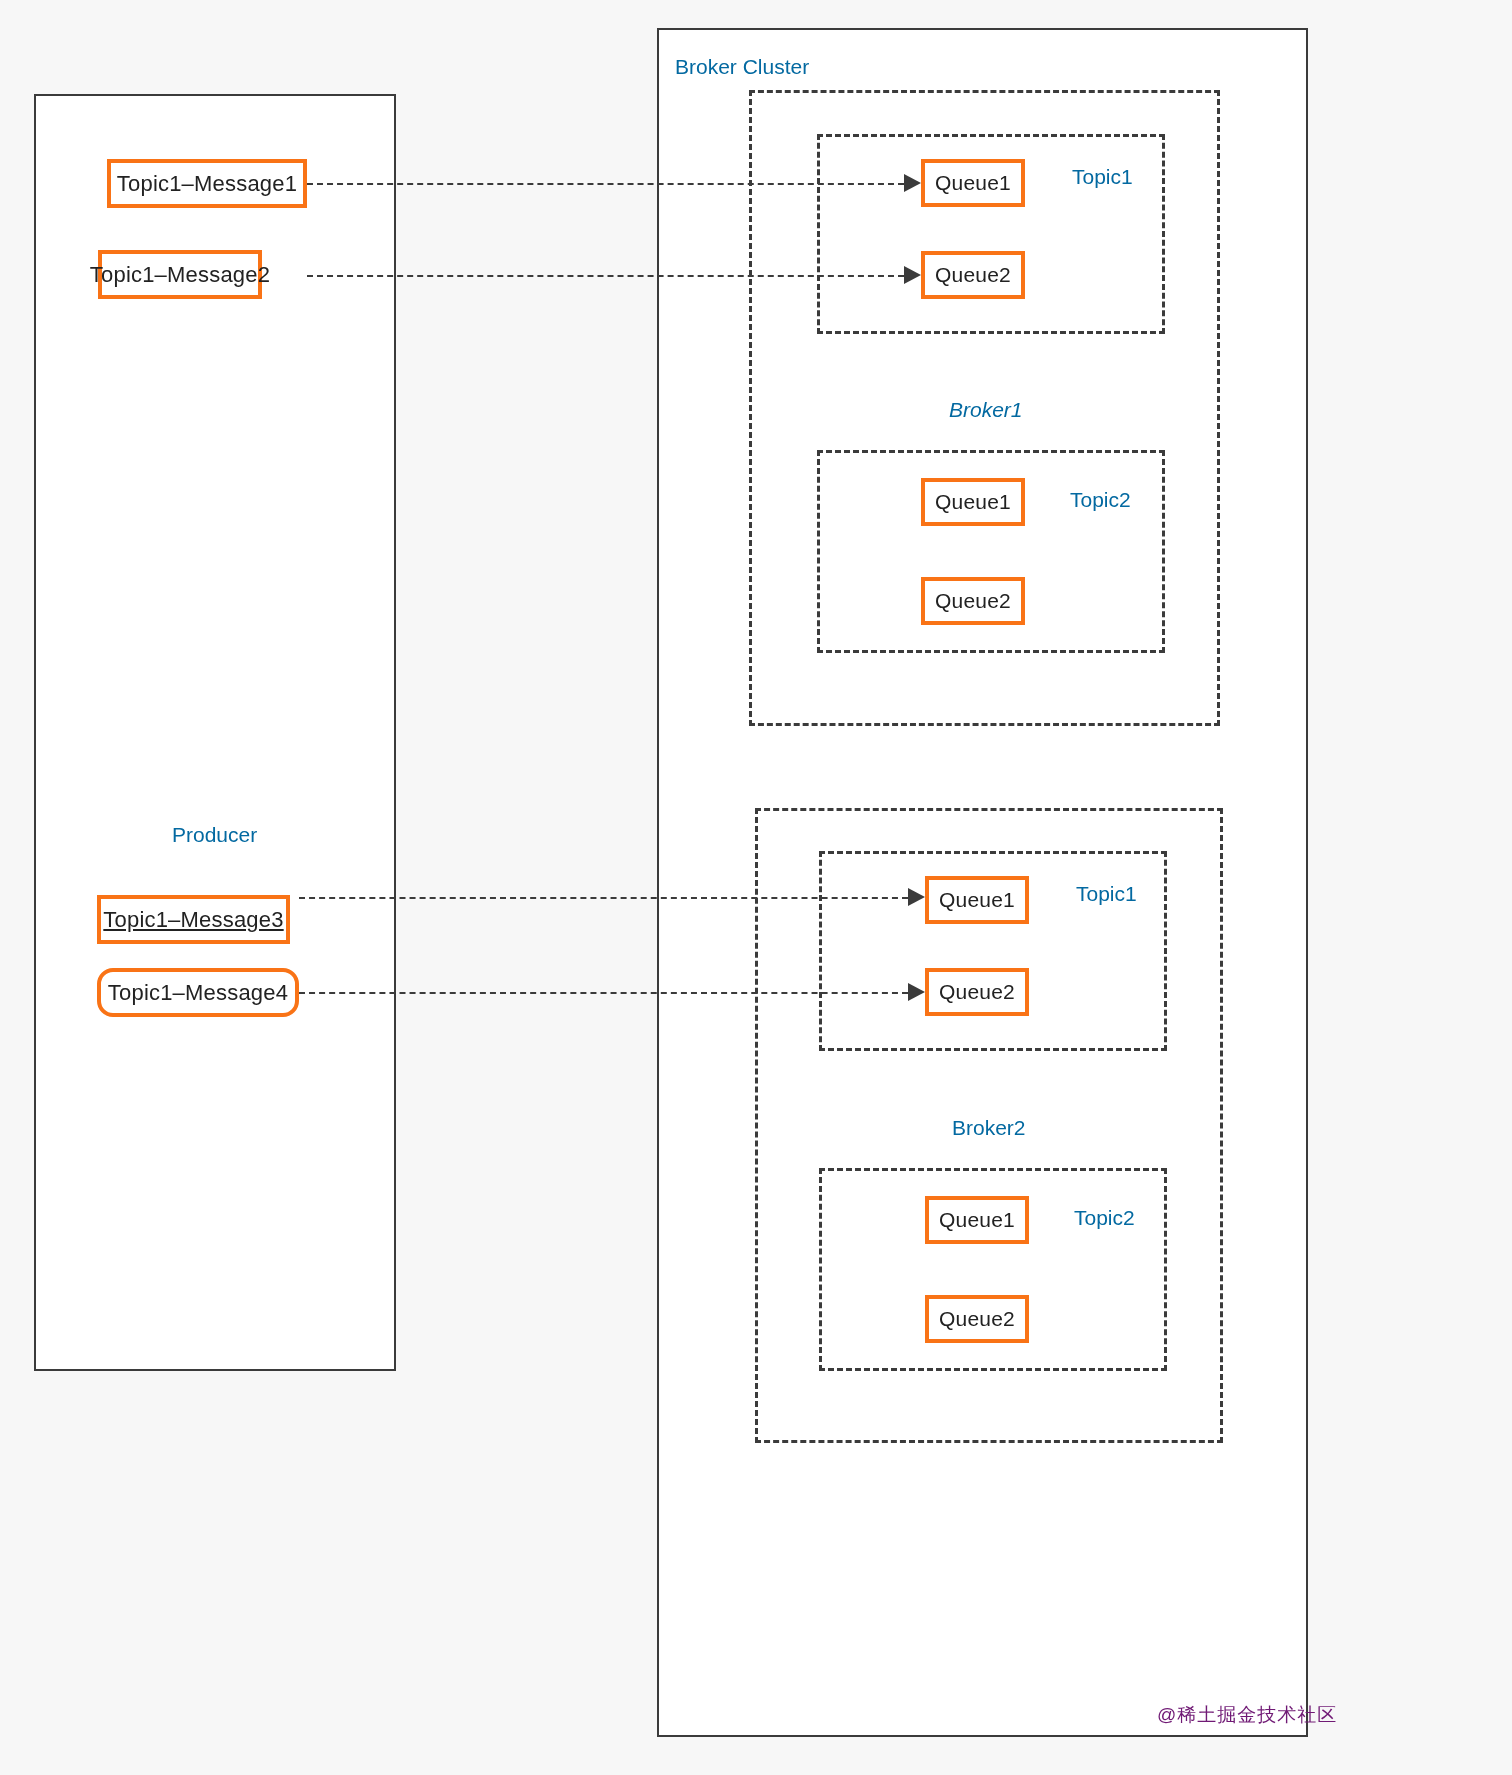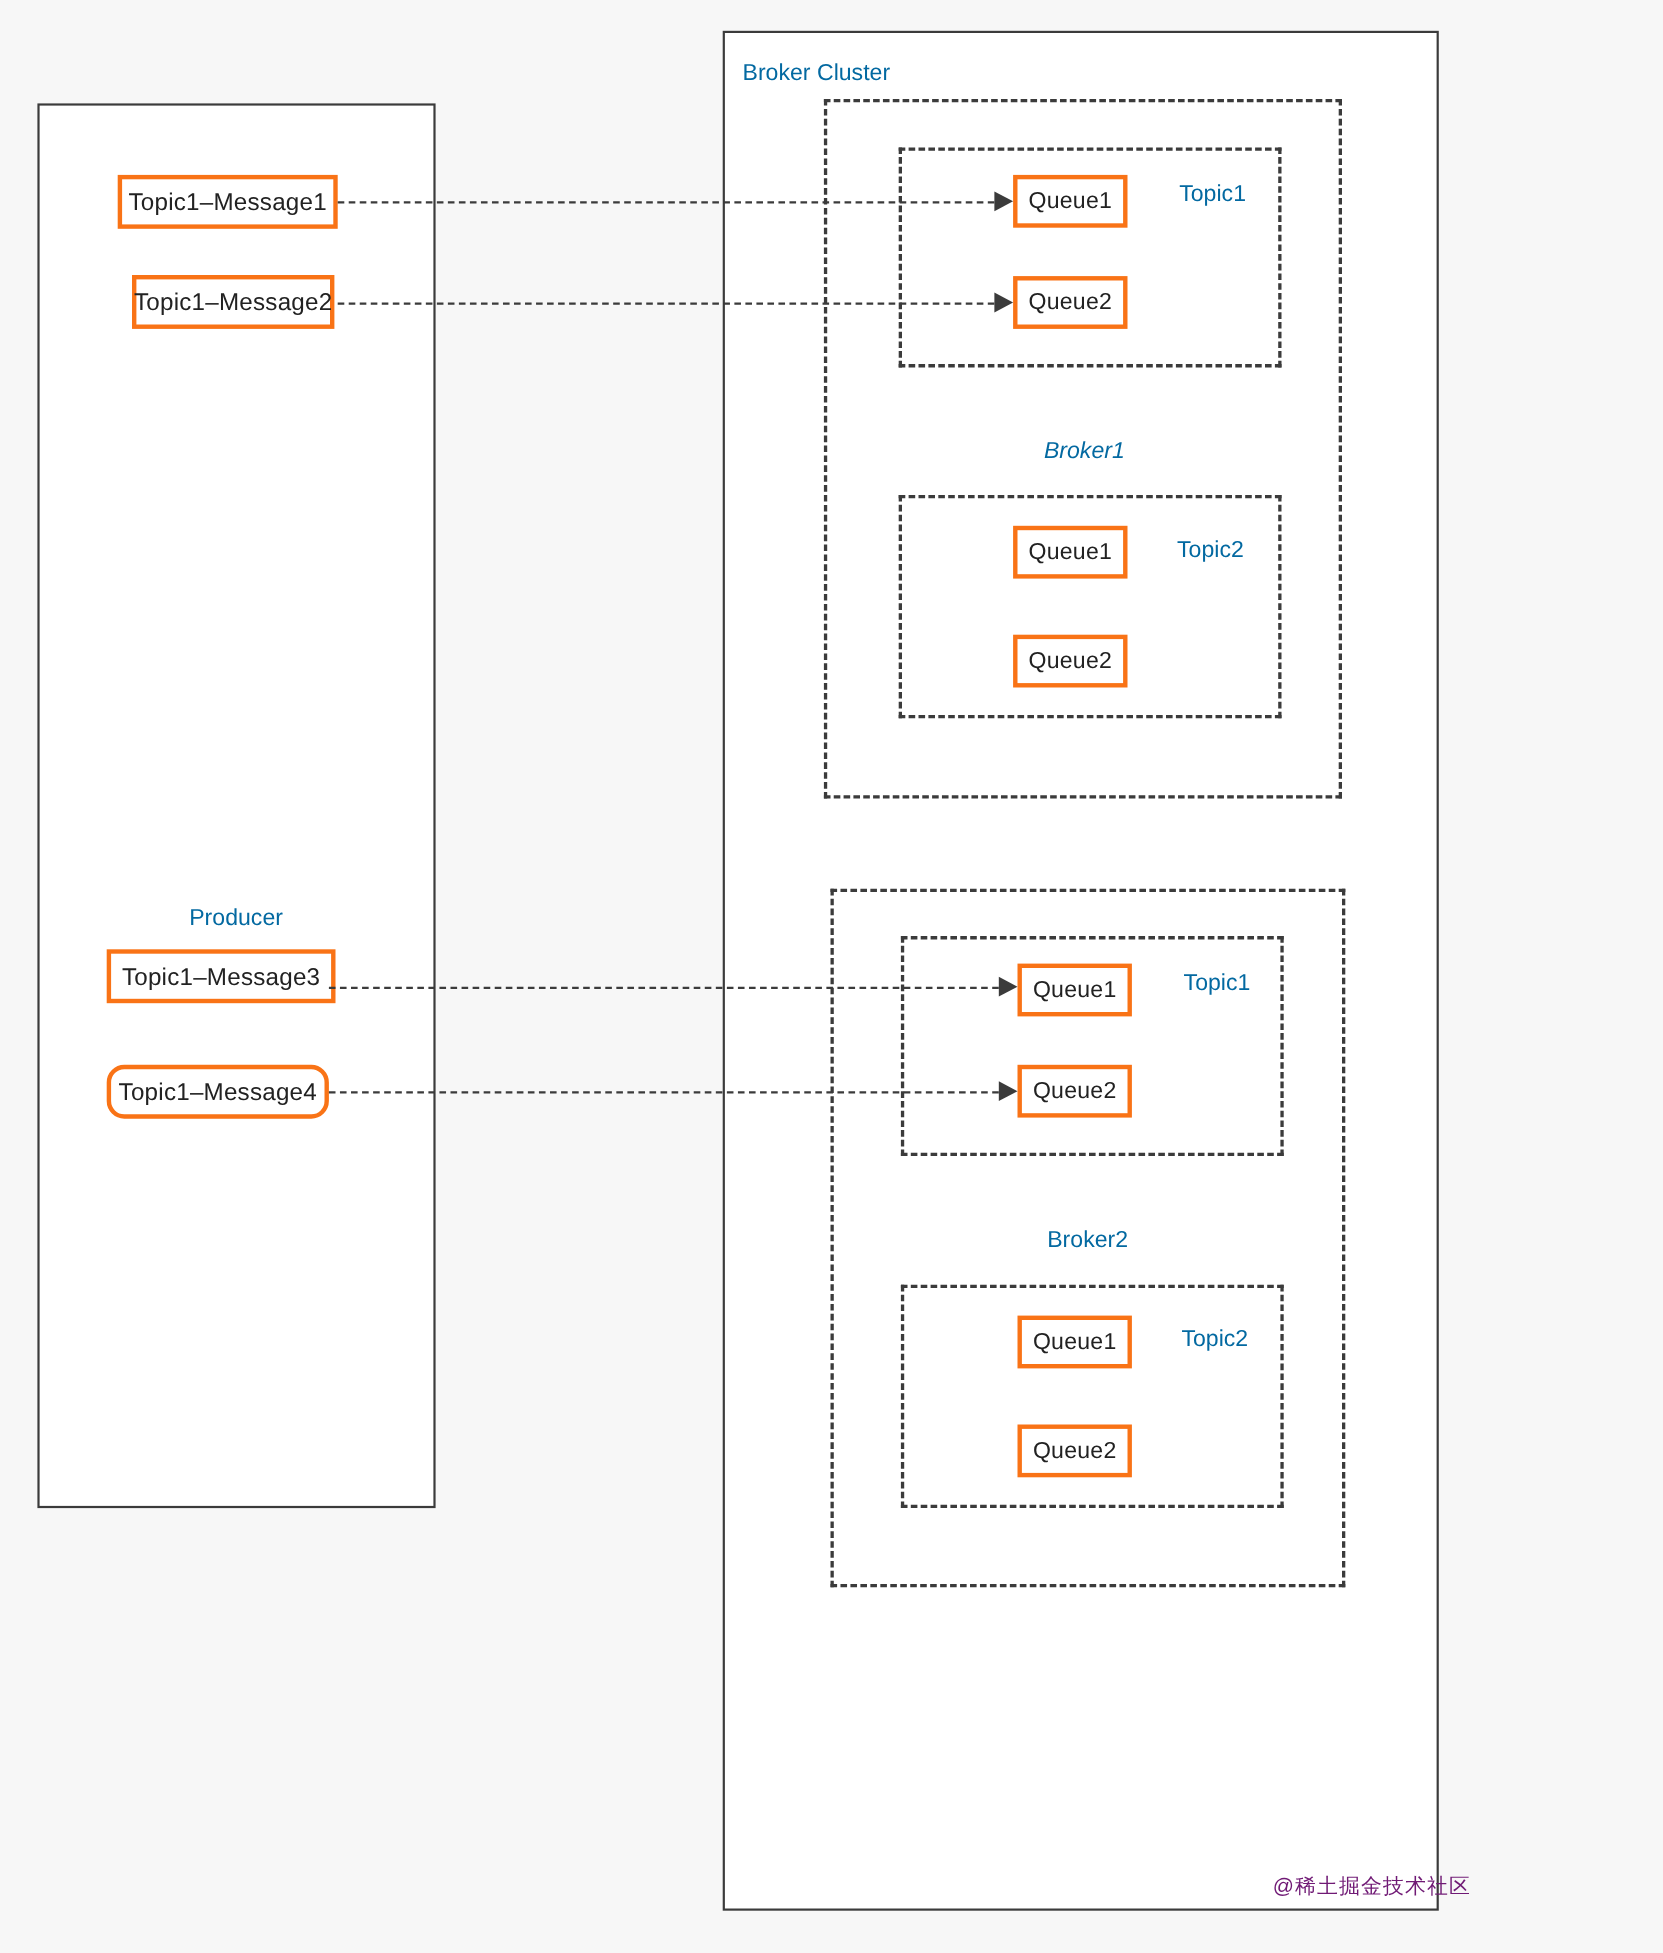--- a/index.html
+++ b/index.html
@@ -70,23 +70,23 @@
 <body>
 
 <div id="canvas">
 
   <div class="solid-box" style="left:34px;top:94px;width:362px;height:1277px;"></div>
 
   <div class="free-label" style="left:172px;top:823px;">Producer</div>
 
   <div class="node msg-node" style="left:107px;top:159px;width:200px;height:49px;">Topic1–Message1</div>
 
-  <div class="node msg-node" style="left:120px;top:250px;width:184px;height:49px;">Topic1–Message2</div>
+  <div class="node msg-node" style="left:98px;top:250px;width:164px;height:49px;">Topic1–Message2</div>
 
-  <div class="node msg-node" style="left:97px;top:863px;width:208px;height:49px;">Topic1–Message3</div>
+  <div class="node msg-node" style="left:97px;top:895px;width:193px;height:49px;text-decoration:underline;">Topic1–Message3</div>
 
   <div class="node msg-node" style="left:97px;top:968px;width:202px;height:49px;border-radius:16px;">Topic1–Message4</div>
 
   <div class="solid-box" style="left:657px;top:28px;width:651px;height:1709px;"></div>
 
   <div class="free-label" style="left:675px;top:55px;">Broker Cluster</div>
 
   <div class="dashed-box" style="left:749px;top:90px;width:471px;height:636px;"></div>
 
   <div class="free-label" style="left:949px;top:398px;font-style:italic;">Broker1</div>

